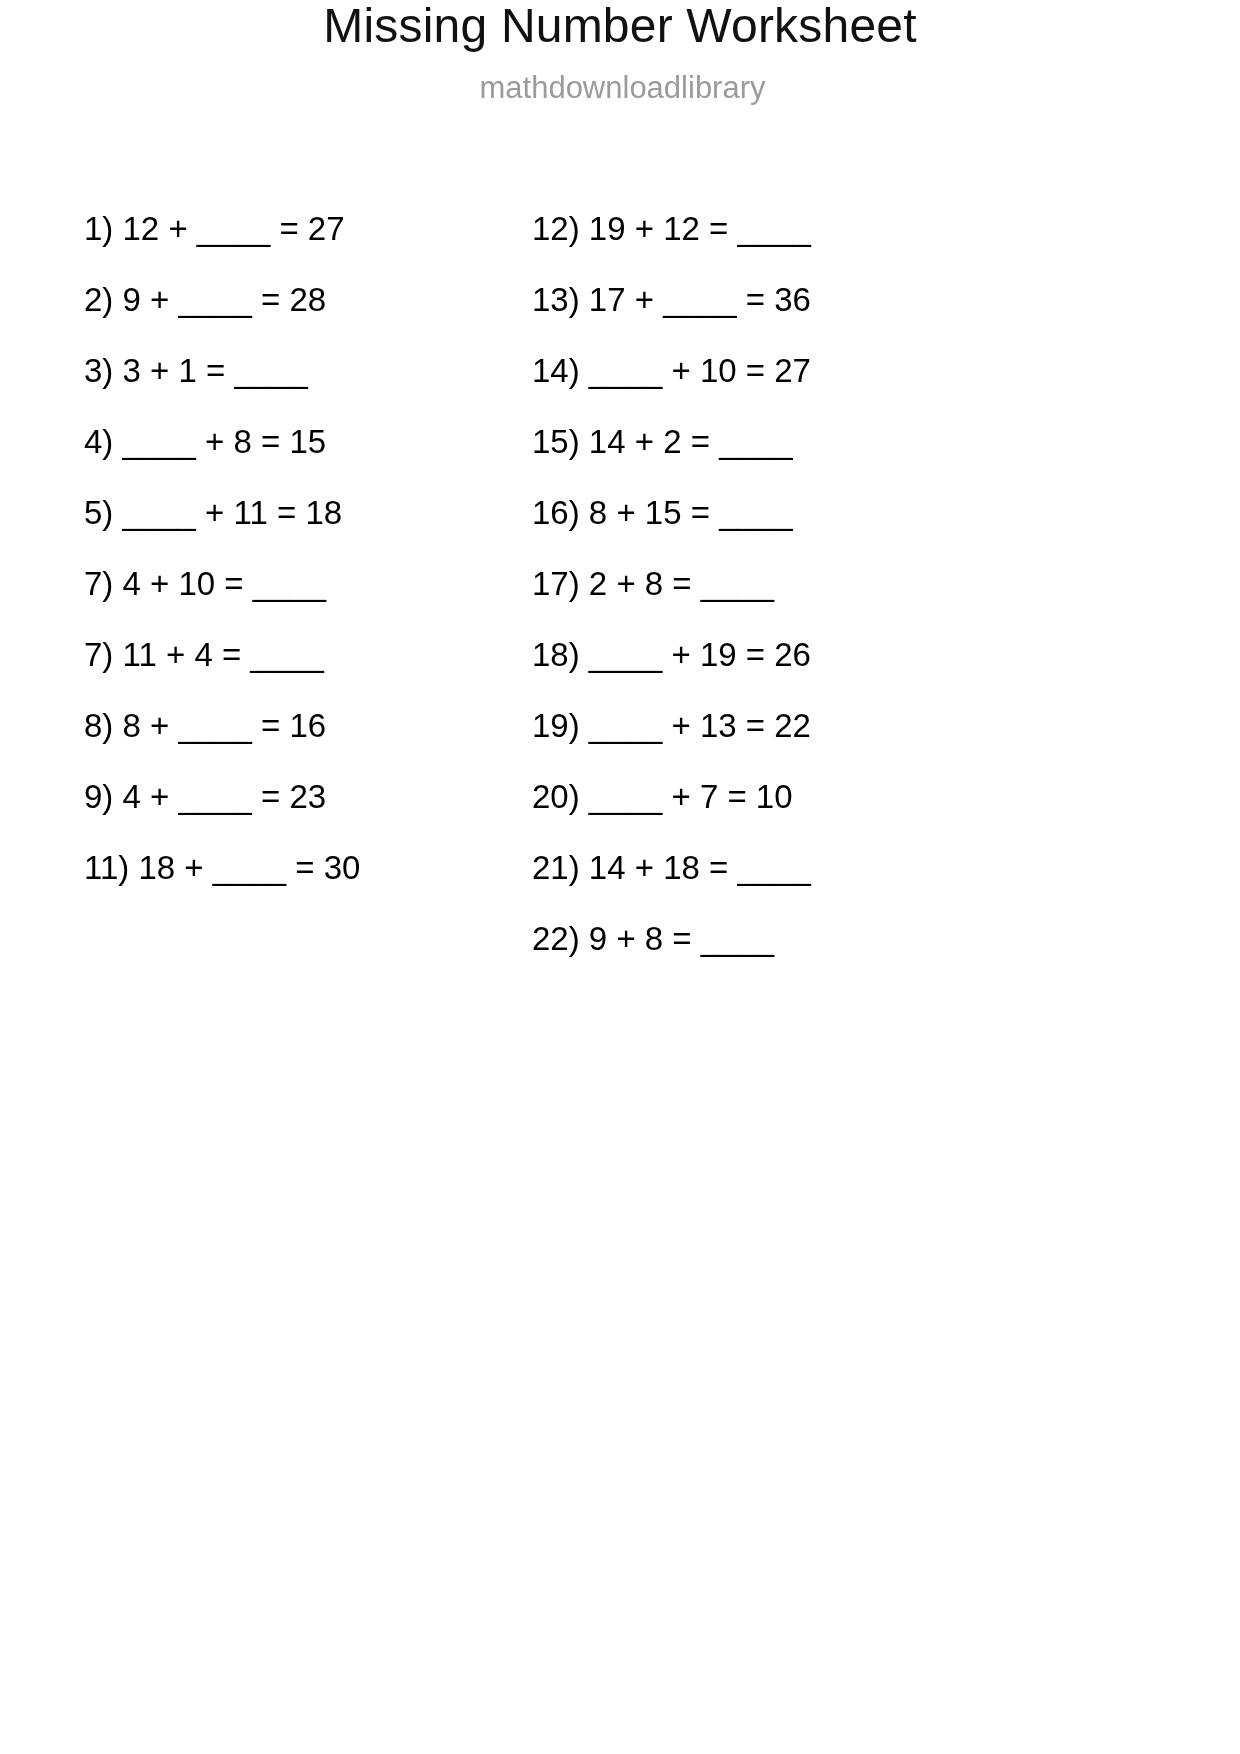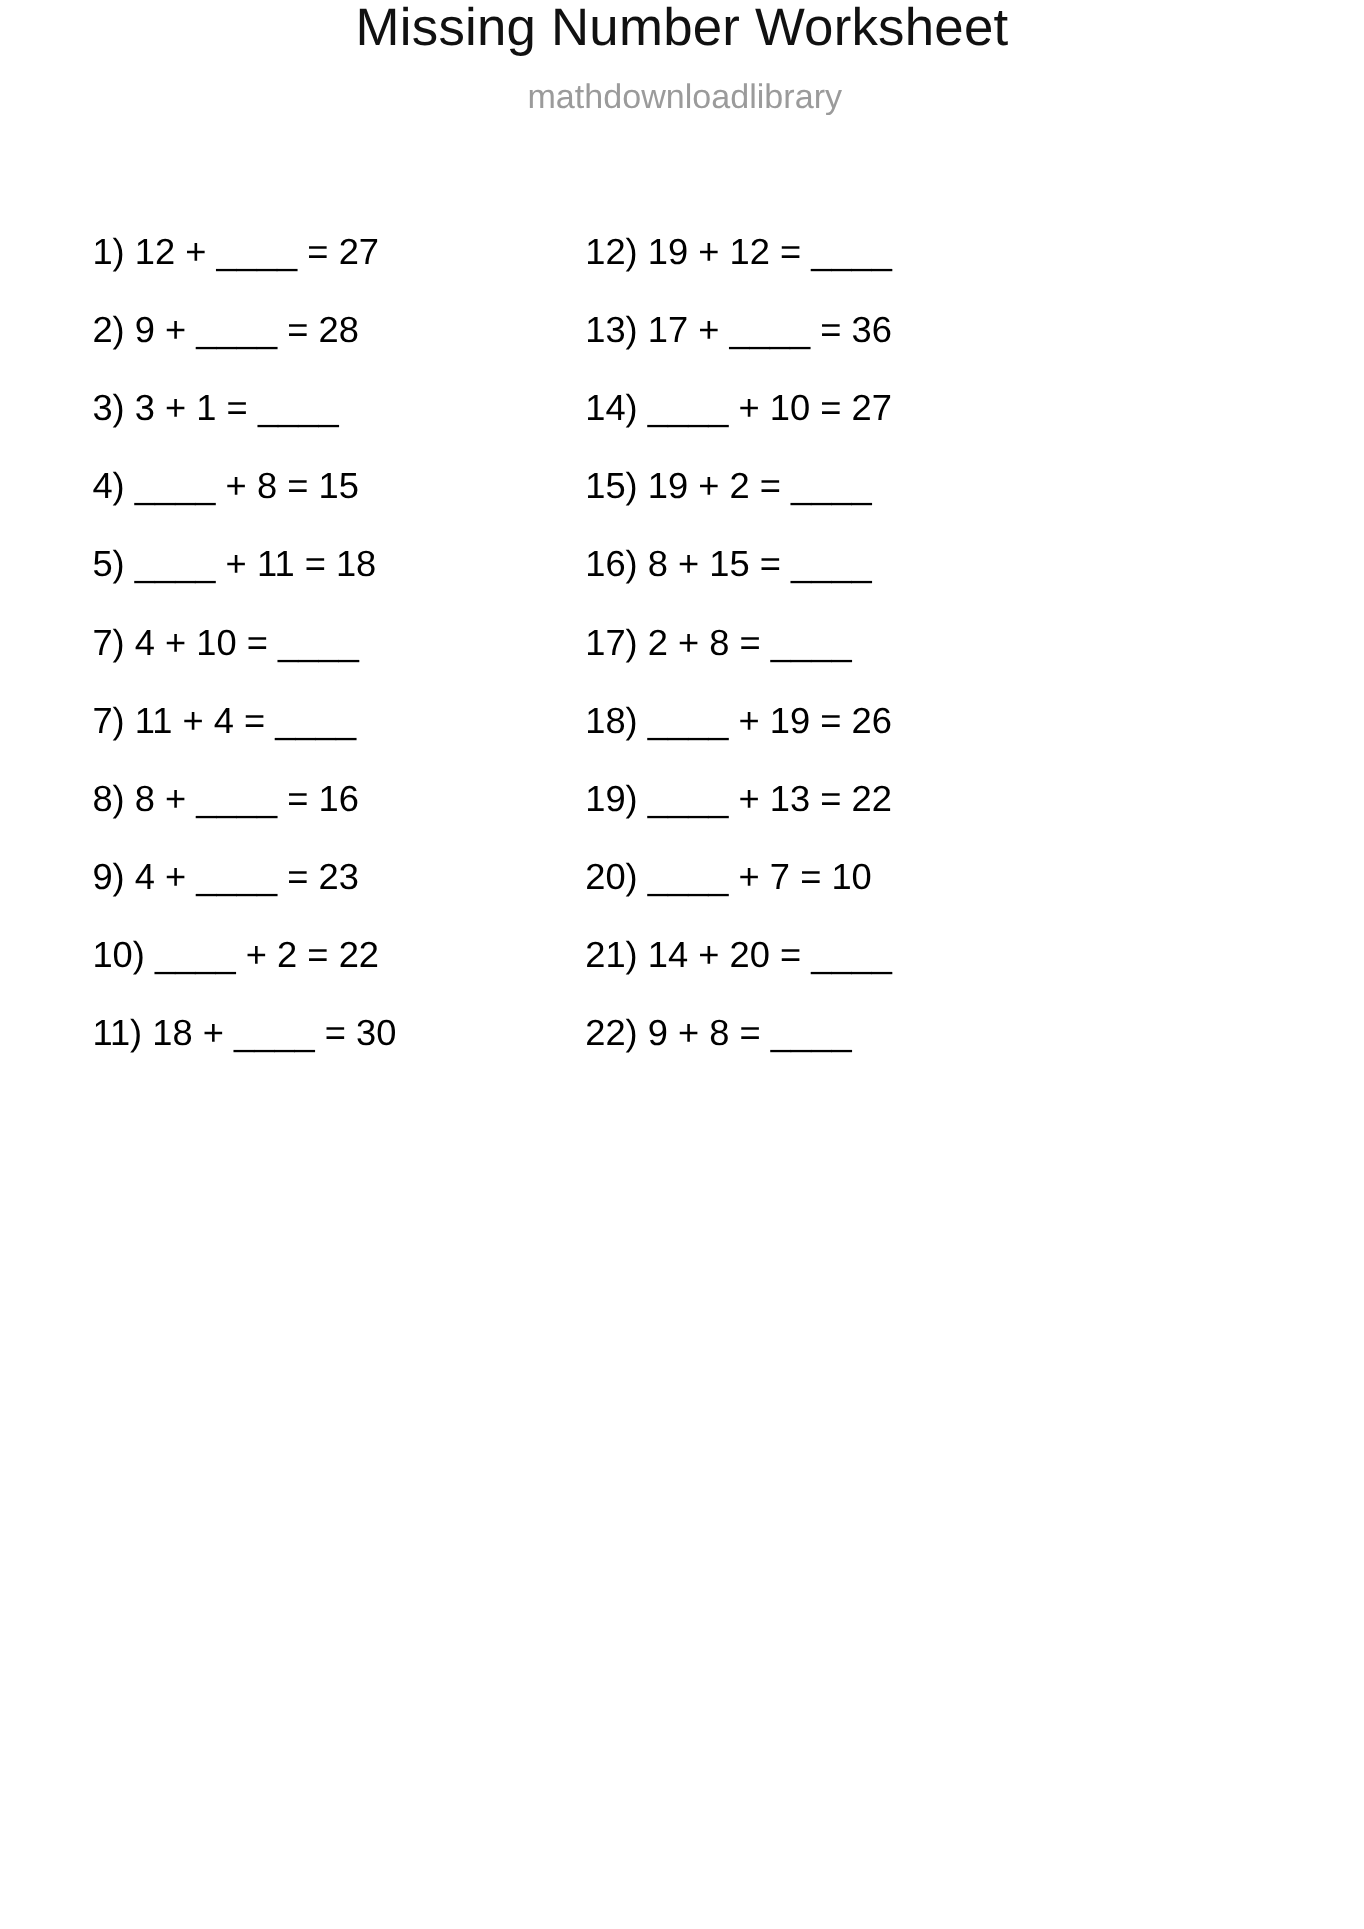--- a/index.html
+++ b/index.html
@@ -79,33 +79,32 @@
     <div class="col col-left">
       <div class="problem">1) 12 + ____ = 27</div>
       <div class="problem">2) 9 + ____ = 28</div>
       <div class="problem">3) 3 + 1 = ____</div>
       <div class="problem">4) ____ + 8 = 15</div>
       <div class="problem">5) ____ + 11 = 18</div>
       <div class="problem">7) 4 + 10 = ____</div>
       <div class="problem">7) 11 + 4 = ____</div>
       <div class="problem">8) 8 + ____ = 16</div>
       <div class="problem">9) 4 + ____ = 23</div>
-      <div class="problem">10) ____ + 2 = 22</div>
       <div class="problem">11) 18 + ____ = 30</div>
     </div>
 
     <div class="col col-right">
       <div class="problem">12) 19 + 12 = ____</div>
       <div class="problem">13) 17 + ____ = 36</div>
       <div class="problem">14) ____ + 10 = 27</div>
-      <div class="problem">15) 19 + 2 = ____</div>
+      <div class="problem">15) 14 + 2 = ____</div>
       <div class="problem">16) 8 + 15 = ____</div>
       <div class="problem">17) 2 + 8 = ____</div>
       <div class="problem">18) ____ + 19 = 26</div>
       <div class="problem">19) ____ + 13 = 22</div>
       <div class="problem">20) ____ + 7 = 10</div>
-      <div class="problem">21) 14 + 20 = ____</div>
+      <div class="problem">21) 14 + 18 = ____</div>
       <div class="problem">22) 9 + 8 = ____</div>
     </div>
 
   </div>
 
 </div>
 
 </body></html>

